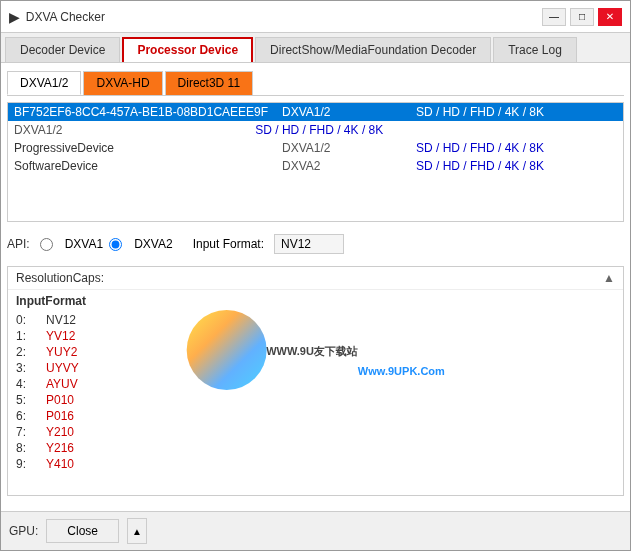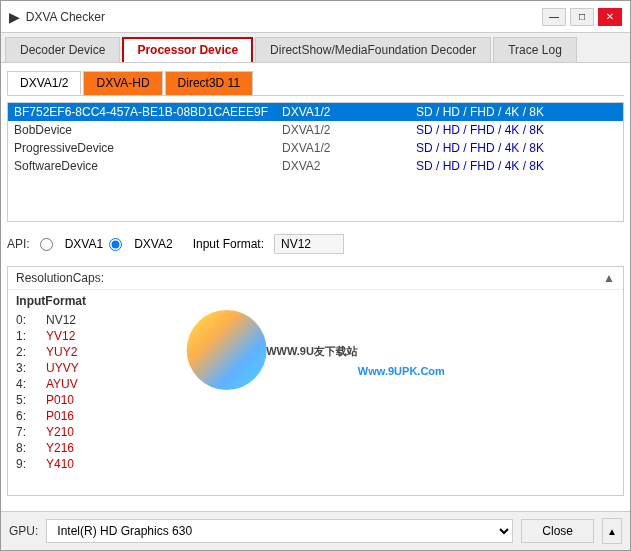--- a/index.html
+++ b/index.html
@@ -337,21 +337,20 @@
       <div class="tab-sub">Direct3D 11</div>
     </div>
 
     <div class="device-list">
       <div class="device-row selected">
         <span class="device-name">BF752EF6-8CC4-457A-BE1B-08BD1CAEEE9F</span>
         <span class="device-type">DXVA1/2</span>
         <span class="device-caps">SD / HD / FHD / 4K / 8K</span>
       </div>
       <div class="device-row">
-        <span class="device-name">BobDevice</span>
         <span class="device-type">DXVA1/2</span>
         <span class="device-caps">SD / HD / FHD / 4K / 8K</span>
       </div>
       <div class="device-row">
         <span class="device-name">ProgressiveDevice</span>
         <span class="device-type">DXVA1/2</span>
         <span class="device-caps">SD / HD / FHD / 4K / 8K</span>
       </div>
       <div class="device-row">
         <span class="device-name">SoftwareDevice</span>
@@ -431,19 +430,16 @@
             <span class="format-index">9:</span>
             <span class="format-value">Y410</span>
           </div>
         </div>
       </div>
     </div>
   </div>
 
   <div class="bottom-bar">
     <span class="gpu-label">GPU:</span>
-    <select class="gpu-select">
-      <option>Intel(R) HD Graphics 630</option>
-    </select>
     <button class="close-button">Close</button>
     <button class="scroll-up-btn">▲</button>
   </div>
 </div>
 
 </body></html>

